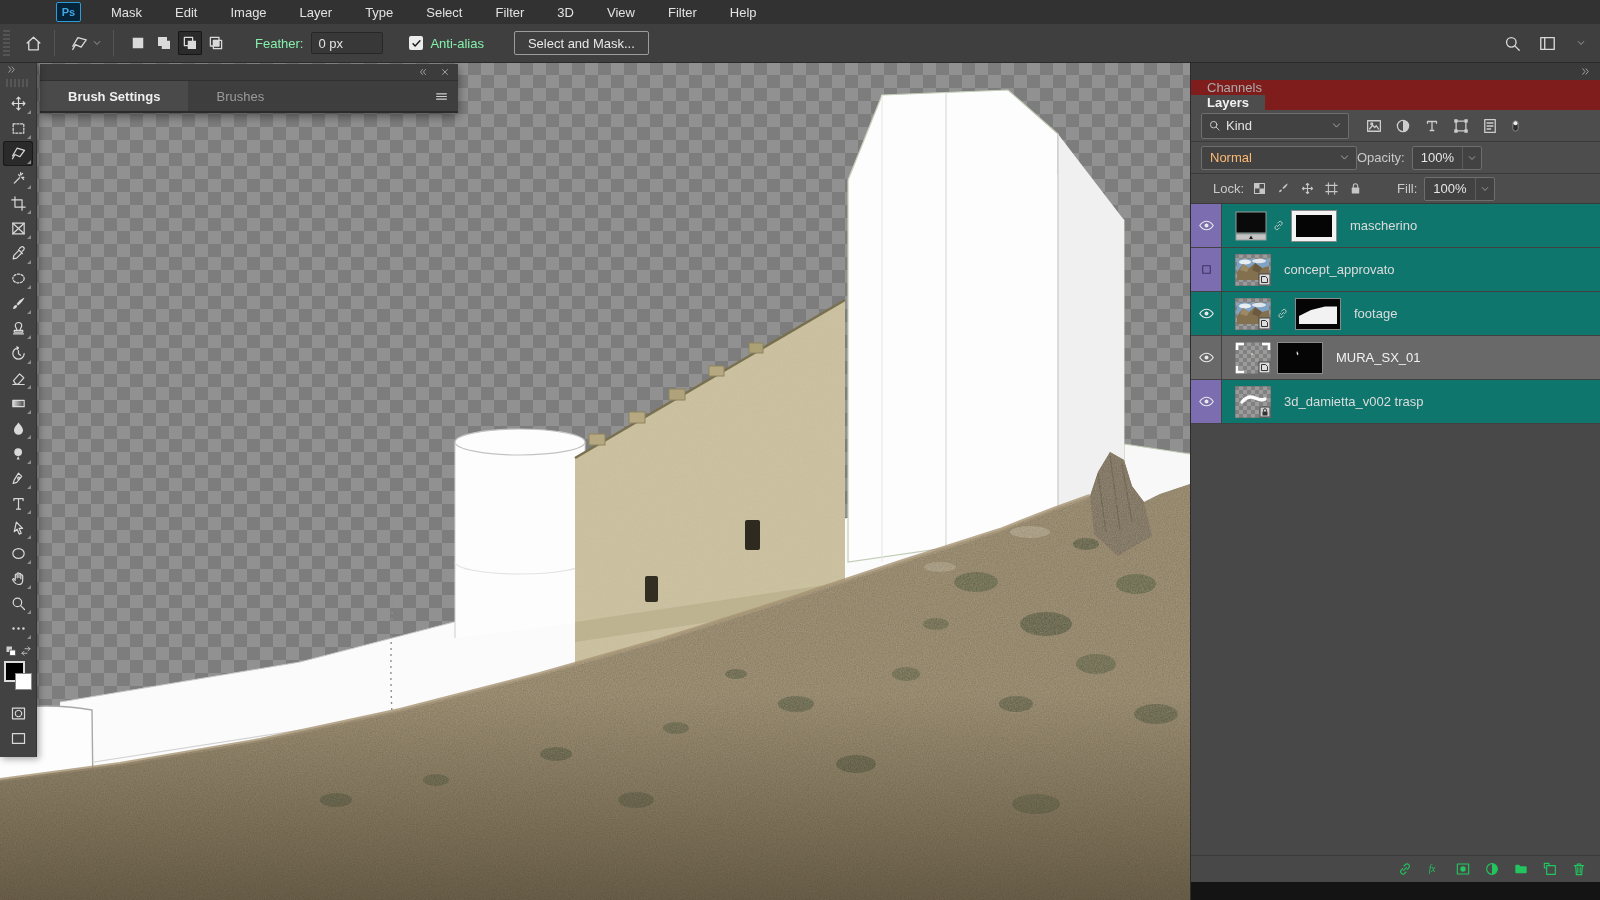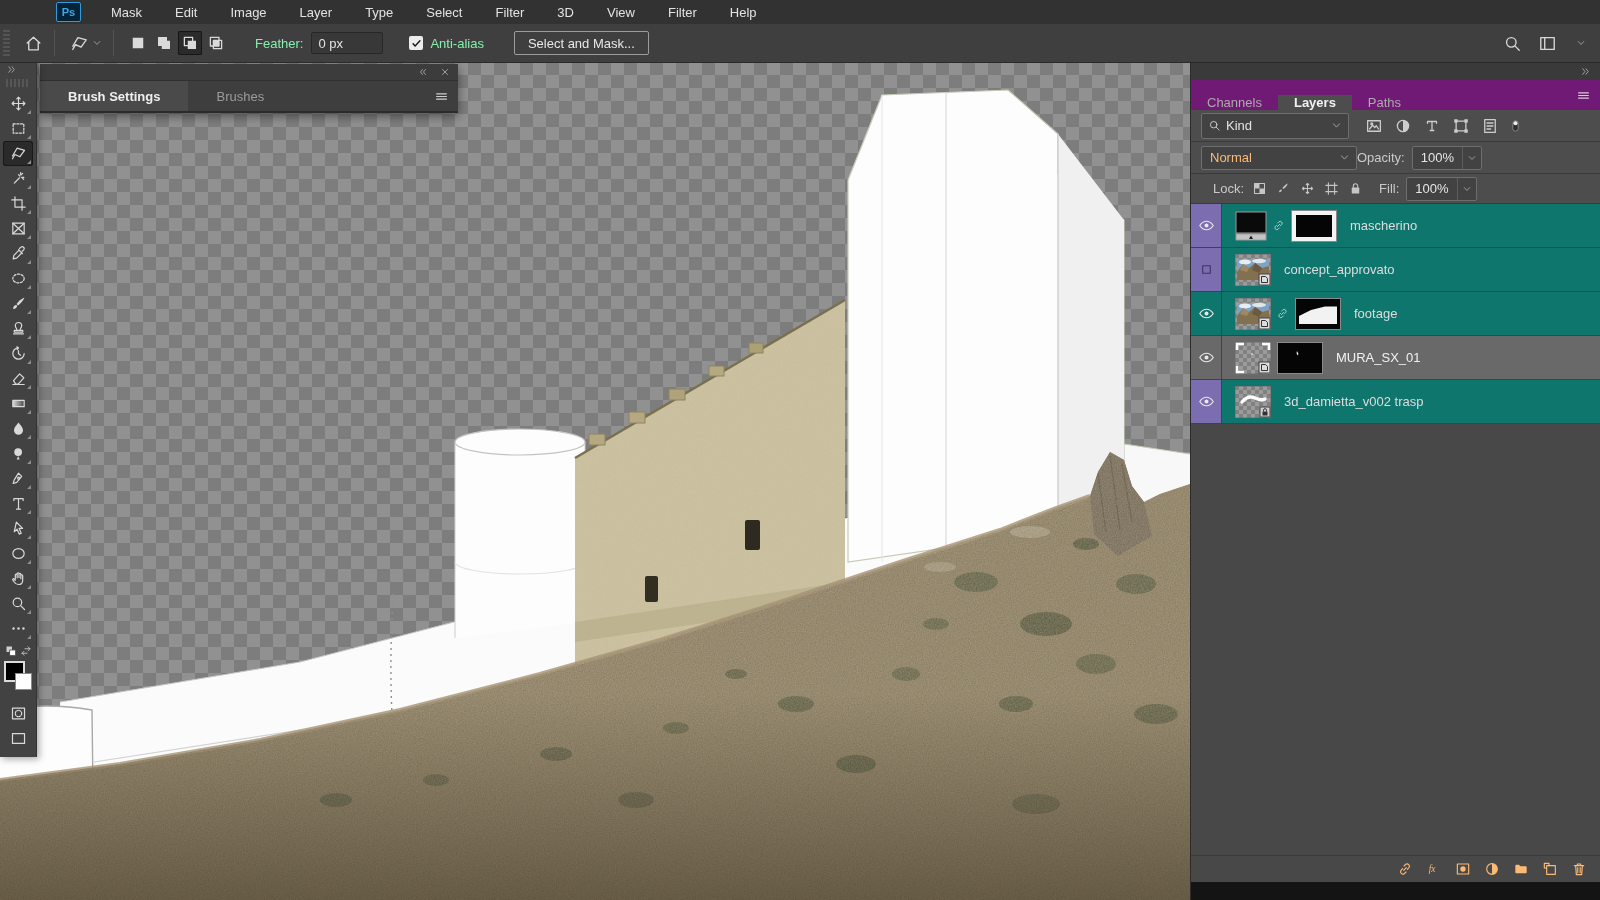--- a/index.html
+++ b/index.html
@@ -83,21 +83,21 @@
   .bp-tab{padding:0 28px;display:flex;align-items:center;font-size:13px;color:#9b9b9b;}
   .bp-tab.active{background:#4a4a4a;color:#efefef;font-weight:bold;}
   #bp-menu{margin-left:auto;align-self:center;margin-right:9px;width:15px;height:13px;color:#cfcfcf;}
 
   
   #rightpanel{position:absolute;left:1190px;top:62px;width:410px;height:838px;background:#484848;
               z-index:25;border-left:1px solid #2c2c2c;display:flex;flex-direction:column;}
   #rp-collapse{height:18px;background:#3a3a3a;display:flex;align-items:center;justify-content:flex-end;
                padding-right:10px;color:#bdbdbd;}
   #rp-collapse .ic{width:11px;height:11px;}
-  #rp-tabs{height:30px;background:#701a75;display:flex;align-items:flex-end;}
+  #rp-tabs{height:30px;background:#7f1d1d;display:flex;align-items:flex-start;flex-direction:column;}
   .rp-tab{padding:0 16px;display:flex;align-items:center;font-size:13px;color:#ababab;}
   .rp-tab.active{background:#4d4d4d;color:#f2f2f2;font-weight:bold;}
   #rp-tabmenu{margin-left:auto;align-self:center;margin-right:10px;width:15px;height:13px;color:#cfcfcf;}
   .rp-row{display:flex;align-items:center;border-bottom:1px solid #3a3a3a;background:#4d4d4d;}
   #filter-row{height:31px;}
   #kind-box{width:146px;height:24px;margin-left:10px;border:1px solid #6e6e6e;border-radius:2px;
             background:#424242;display:flex;align-items:center;font-size:13px;color:#e3e3e3;}
   #kind-box .search{width:13px;height:13px;margin:0 5px 0 6px;color:#cfcfcf;}
   #kind-box .chev{width:11px;height:11px;margin-left:auto;margin-right:6px;color:#bdbdbd;}
   .filt-ic{width:18px;height:18px;color:#cdcdcd;}
@@ -134,21 +134,21 @@
   .mask{margin-left:6px;flex:none;}
   .lname{margin-left:13px;font-size:13px;color:#dcdcdc;white-space:nowrap;}
   .selected .lname{color:#f2f2f2;}
   #group-row{height:28px;display:flex;align-items:center;border-bottom:1px solid #414141;background:#4d4d4d;}
   #group-row .eye-col{height:28px;}
   .chev-r{width:12px;height:12px;color:#bdbdbd;margin-left:8px;}
   .folder-ic{width:17px;height:17px;color:#c9c9c9;margin-left:7px;}
   #rp-empty{flex:1;background:#484848;}
   #rp-actions{height:26px;border-top:1px solid #3a3a3a;background:#484848;display:flex;
               align-items:center;justify-content:flex-end;gap:13px;padding-right:14px;}
-  .act-ic{width:16px;height:16px;color:#fdba74;}
+  .act-ic{width:16px;height:16px;color:#22c55e;}
   #rp-bottomstrip{height:18px;background:#141414;}
 </style>
 </head>
 <body>
 
 <div id="canvas">
 <svg id="scene" viewBox="0 0 1190 838" preserveAspectRatio="none">
   <defs>
     <pattern id="chk" width="26" height="26" patternUnits="userSpaceOnUse">
       <rect width="26" height="26" fill="#919191"></rect>
@@ -737,21 +737,21 @@
             <path d="M7 3v18M17 3v18M3 7h18M3 17h18"></path>
           </svg>
         </span>
       <span class="ic lock-ic">
           <svg viewBox="0 0 24 24" fill="none" stroke="currentColor" stroke-width="1.7" stroke-linecap="round" stroke-linejoin="round">
             <rect x="6" y="10.5" width="12" height="9.5" rx="1" fill="currentColor" stroke="none"></rect>
             <path d="M8.5 10.5V8a3.5 3.5 0 017 0v2.5"></path>
           </svg>
         </span>
     </div>
-    <span class="rp-label" style="margin-left:16px">Fill:</span>
+    <span class="rp-label" style="margin-left:34px">Fill:</span>
     <div class="val-dd" style="margin-left:7px">
       <span class="v">100%</span>
       <span class="c">
           <span class="ic">
             <svg viewBox="0 0 24 24" fill="none" stroke="currentColor" stroke-width="1.7" stroke-linecap="round" stroke-linejoin="round">
               <path d="M5.5 8.5l6.5 7 6.5-7"></path>
             </svg>
           </span>
         </span>
     </div>

